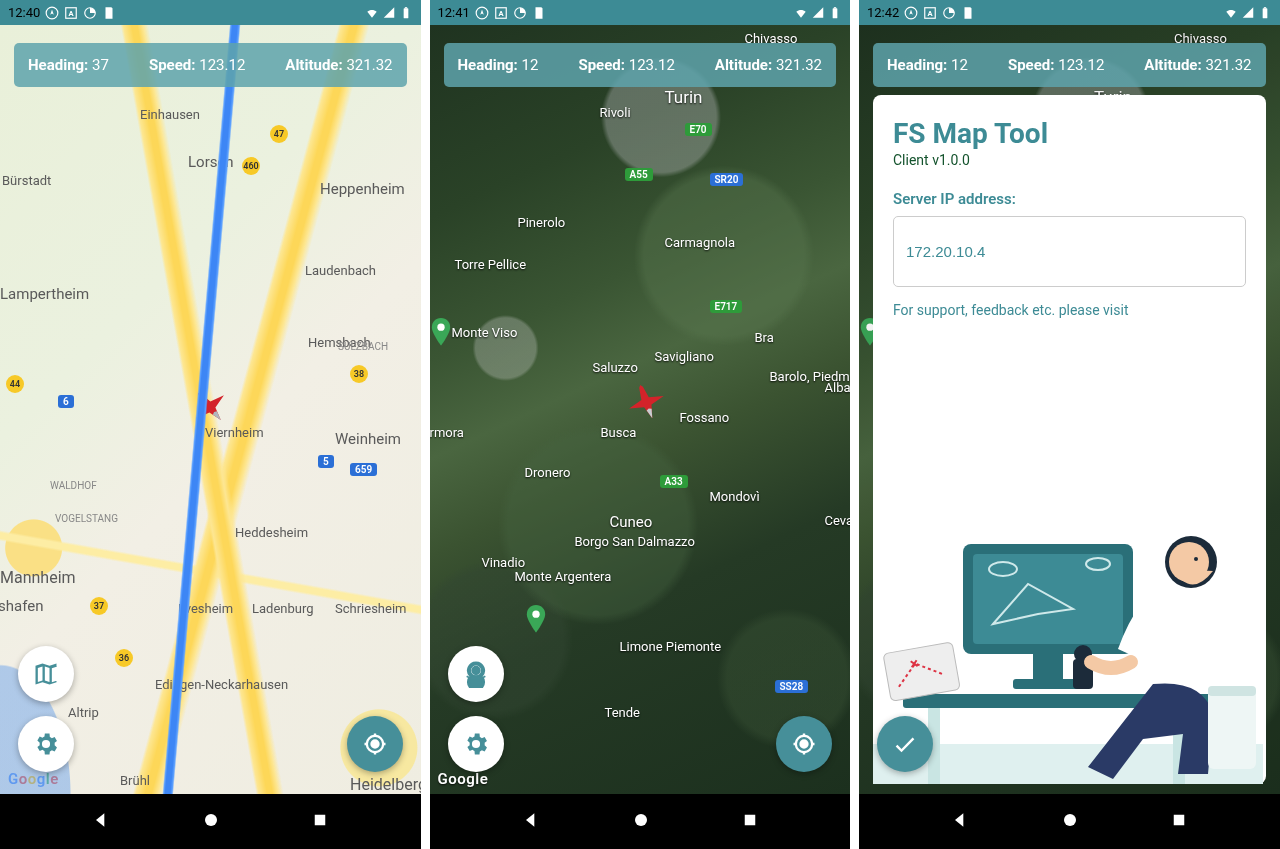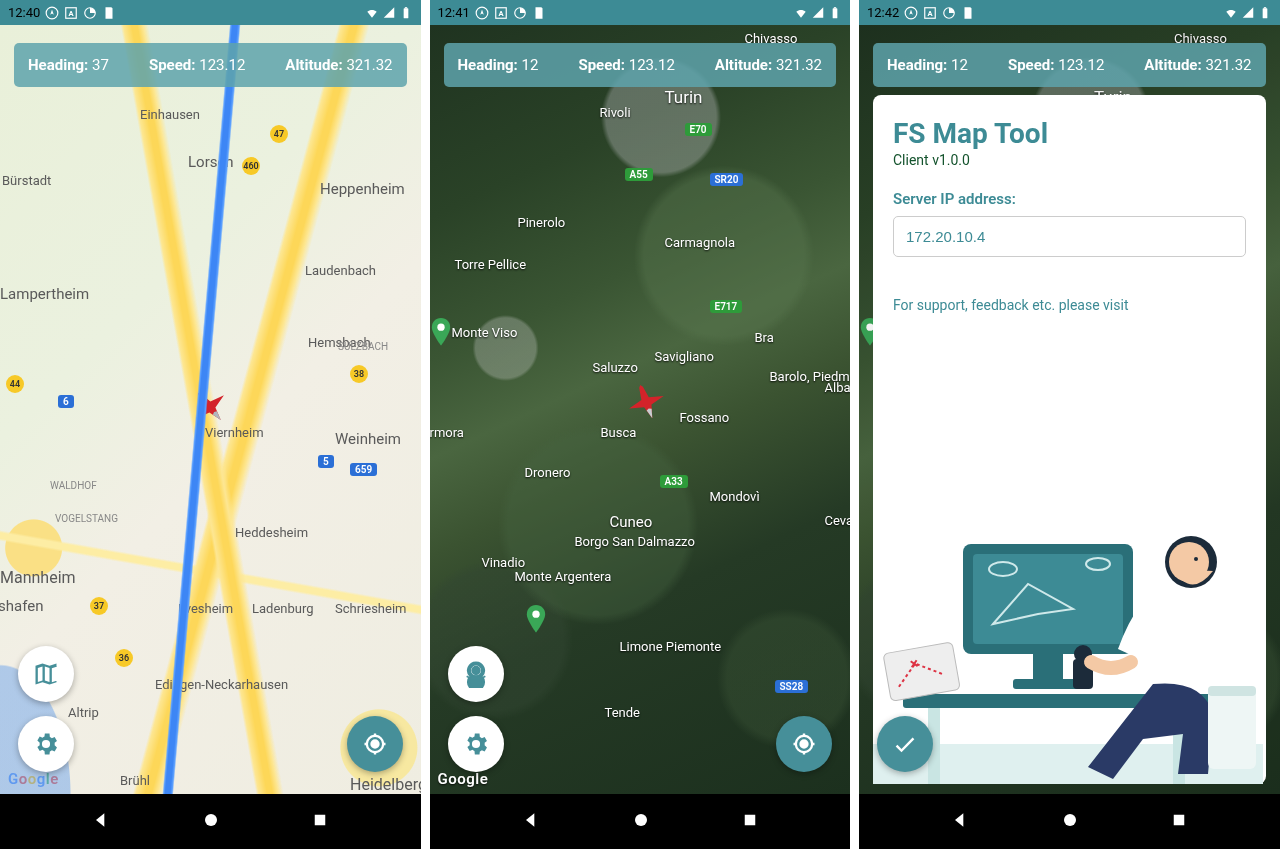--- a/index.html
+++ b/index.html
@@ -136,24 +136,24 @@
 
   
   .settings-panel{
     position:absolute;top:70px;left:14px;right:14px;bottom:10px;
     background:#fff;border-radius:8px;padding:22px 20px;
   }
   .settings-panel h1{color:#3d8b95;font-size:28px;font-weight:700;margin-bottom:2px;}
   .settings-panel .ver{color:#14532d;font-size:14px;margin-bottom:22px;}
   .settings-panel label{display:block;color:#3d8b95;font-size:15px;font-weight:600;margin-bottom:8px;}
   .settings-panel input{
-    width:100%;border:1px solid #ccc;border-radius:5px;padding:11px 12px;
+    width:100%;border:1px solid #ccc;border-radius:5px;padding:26px 12px;
     font-size:15px;color:#3d8b95;outline:none;
   }
-  .settings-panel .support{margin-top:40px;color:#3d8b95;font-size:14px;}
+  .settings-panel .support{margin-top:15px;color:#3d8b95;font-size:14px;}
   .settings-panel .link-btn{
     margin-top:10px;width:100%;background:#4b97a1;color:#fff;border:none;
     padding:13px;border-radius:5px;font-size:15px;cursor:pointer;
   }
   .illus{position:absolute;left:0;right:0;bottom:0;height:270px;}
 
   .pin{position:absolute;width:22px;height:28px;}
 </style>
 </head>
 <body>

